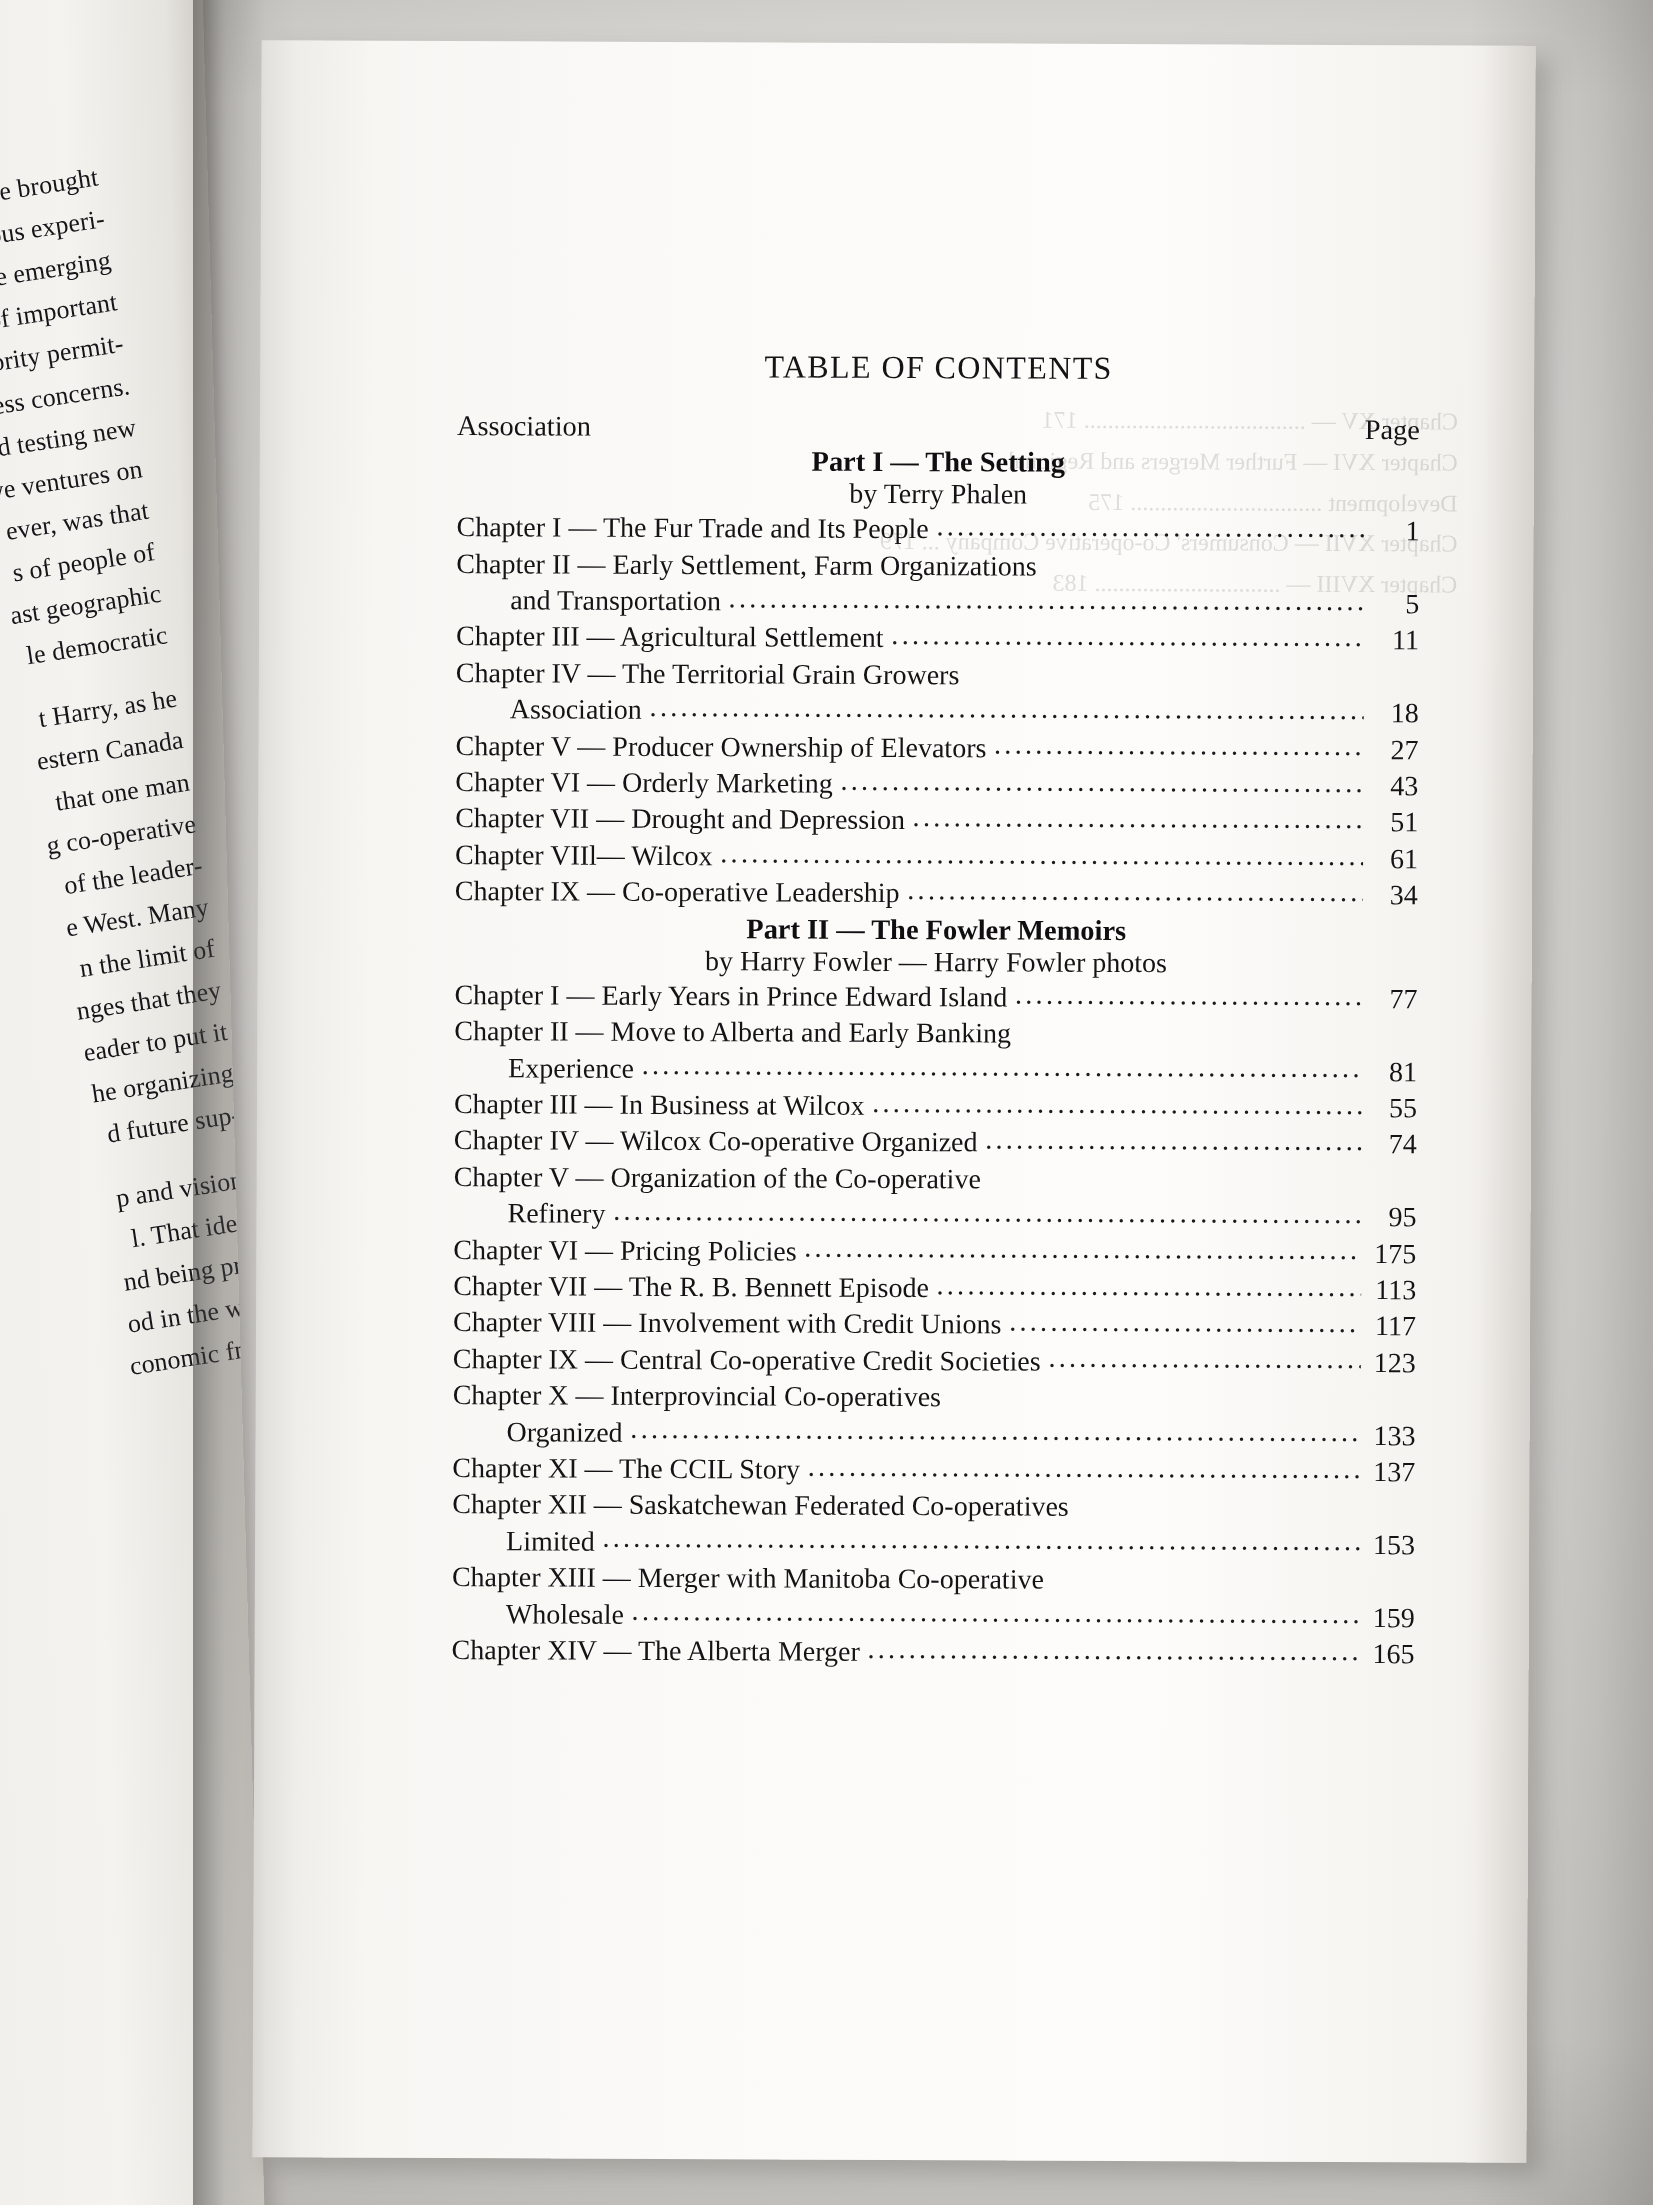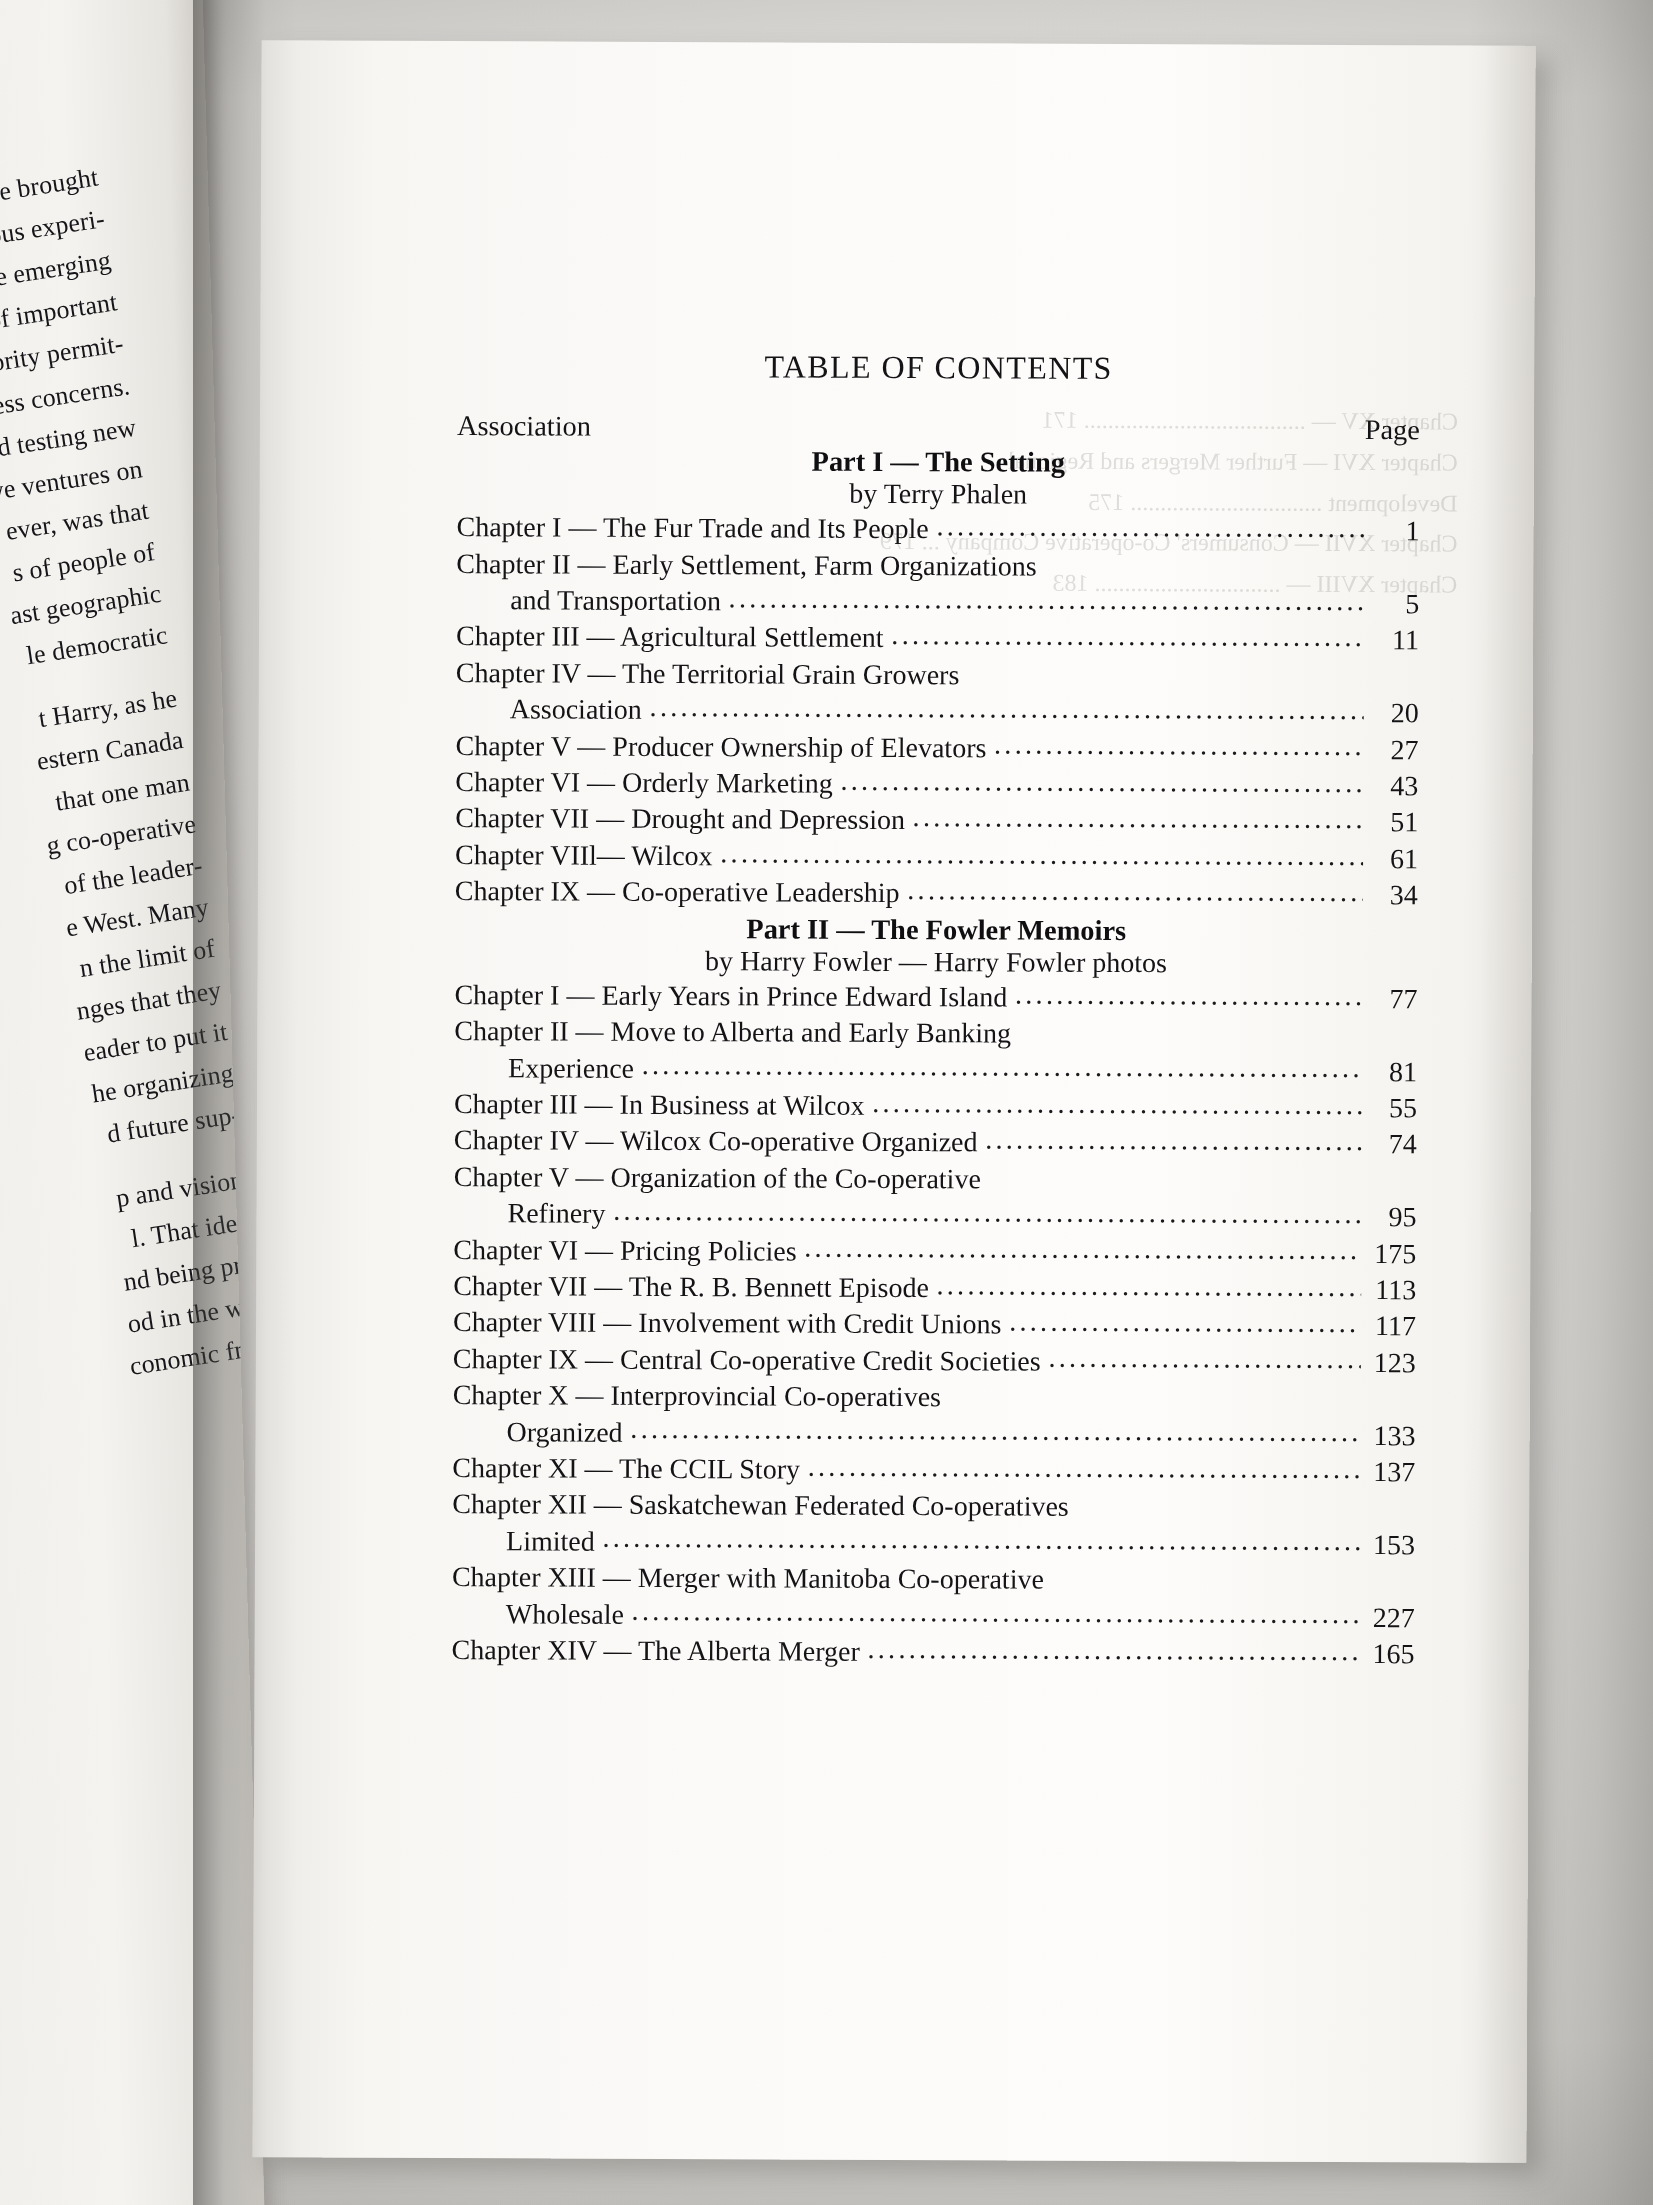--- a/index.html
+++ b/index.html
@@ -248,21 +248,21 @@
           <span class="page">11</span>
         </div>
         <div class="entry nodots">
           <span class="label">Chapter IV — The Territorial Grain Growers</span>
           <span class="dots">........................................................................................................................................................................................................</span>
           <span class="page"></span>
         </div>
         <div class="entry cont">
           <span class="label">Association</span>
           <span class="dots">........................................................................................................................................................................................................</span>
-          <span class="page">20</span>
+          <span class="page">18</span>
         </div>
         <div class="entry">
           <span class="label">Chapter V — Producer Ownership of Elevators</span>
           <span class="dots">........................................................................................................................................................................................................</span>
           <span class="page">27</span>
         </div>
         <div class="entry">
           <span class="label">Chapter VI — Orderly Marketing</span>
           <span class="dots">........................................................................................................................................................................................................</span>
           <span class="page">43</span>
@@ -365,21 +365,21 @@
           <span class="page">153</span>
         </div>
         <div class="entry nodots">
           <span class="label">Chapter XIII — Merger with Manitoba Co-operative</span>
           <span class="dots">........................................................................................................................................................................................................</span>
           <span class="page"></span>
         </div>
         <div class="entry cont">
           <span class="label">Wholesale</span>
           <span class="dots">........................................................................................................................................................................................................</span>
-          <span class="page">227</span>
+          <span class="page">159</span>
         </div>
         <div class="entry">
           <span class="label">Chapter XIV — The Alberta Merger</span>
           <span class="dots">........................................................................................................................................................................................................</span>
           <span class="page">165</span>
         </div>
       </div>
   </div>
 
   <div class="speckle"></div>

